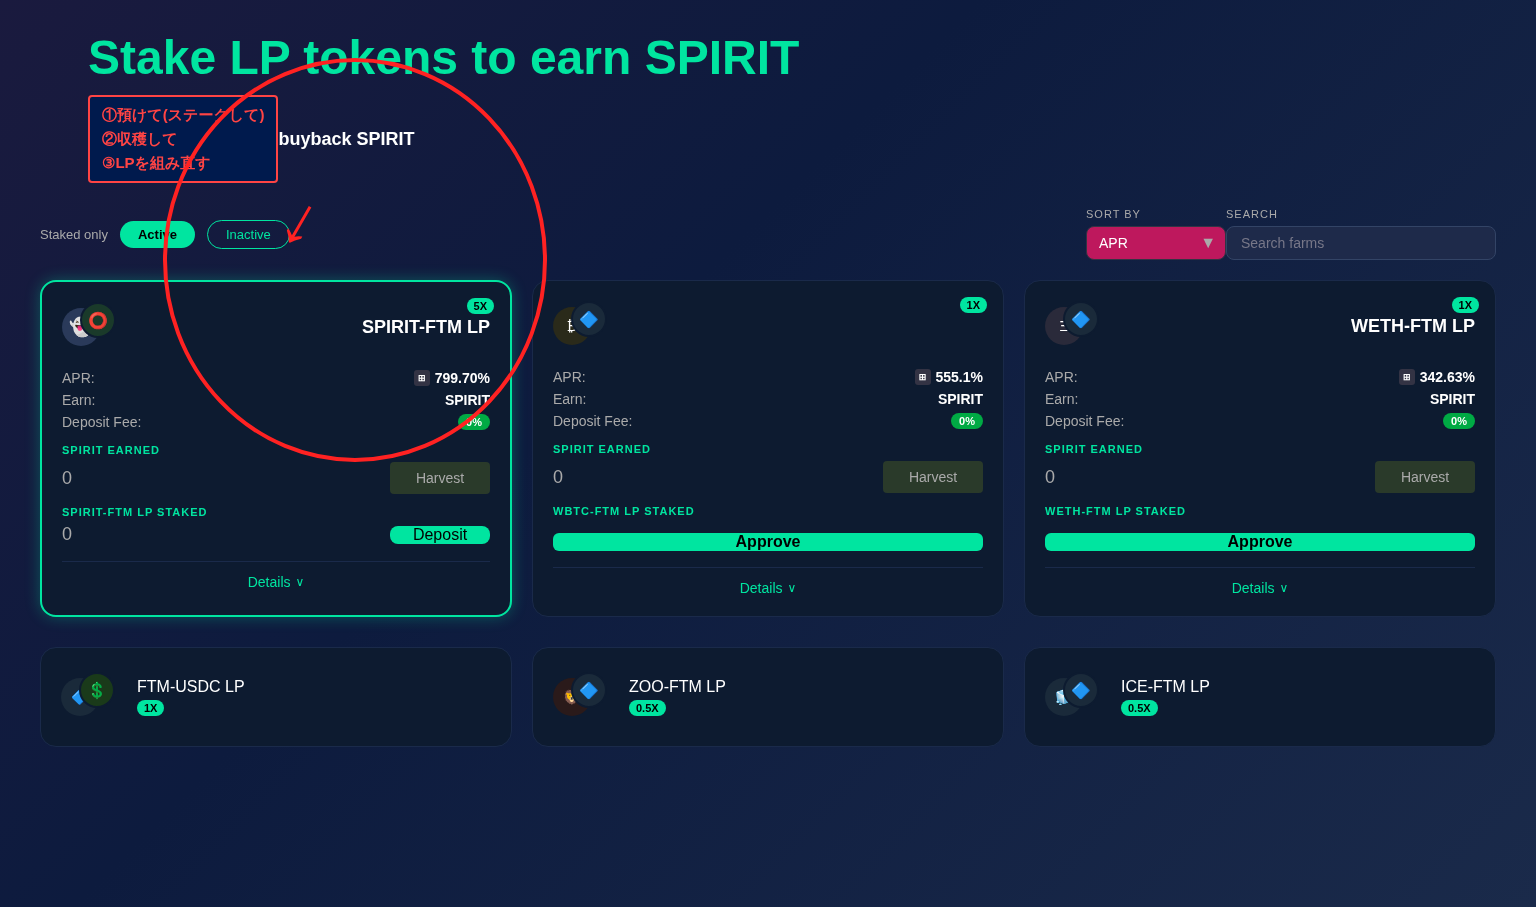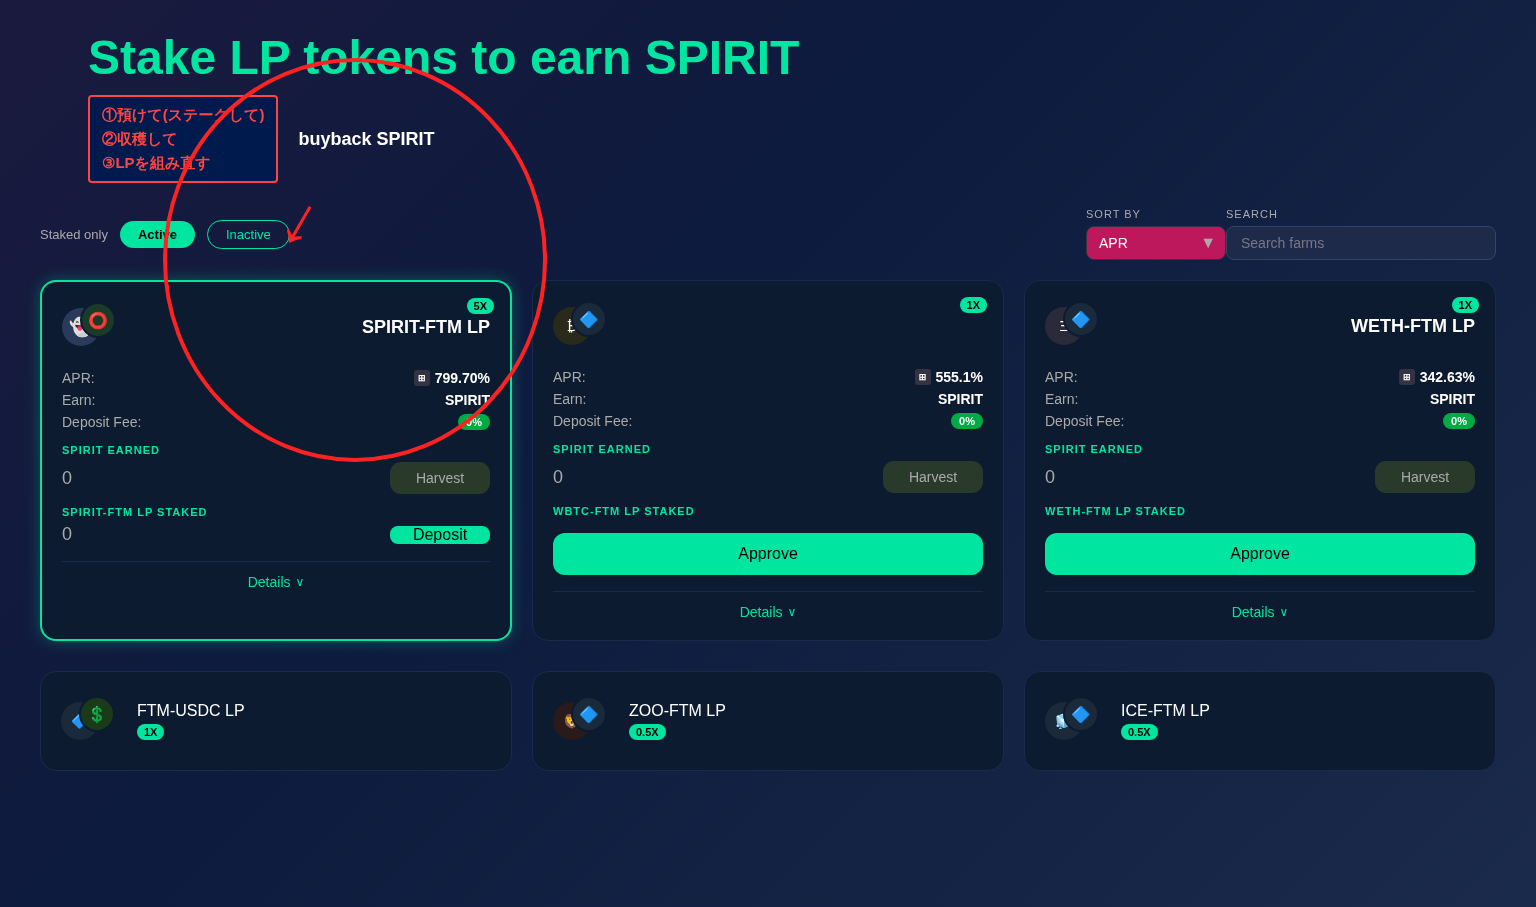--- a/index.html
+++ b/index.html
@@ -19,21 +19,21 @@
     .page-title {
       font-size: 48px;
       font-weight: 900;
       color: #00e5a0;
       margin-bottom: 10px;
     }
 
     .subtitle-row {
       display: flex;
       align-items: center;
-      gap: 20px;
+      gap: 0;
       margin-bottom: 5px;
     }
 
     .annotation-box {
       background: #001a4d;
       border: 2px solid #ff4444;
       border-radius: 4px;
       padding: 6px 12px;
       color: #ff4444;
       font-size: 15px;
@@ -287,21 +287,21 @@
     }
 
     .earned-amount {
       font-size: 18px;
       color: #aaa;
     }
 
     .harvest-btn {
       background: #2a3a2a;
       border: none;
-      border-radius: 11px;
+      border-radius: 4px;
       color: #aaa;
       padding: 8px 20px;
       font-size: 14px;
       cursor: pointer;
       width: 100px;
     }
 
     .staked-section {
       margin-bottom: 16px;
     }
@@ -333,25 +333,25 @@
       padding: 0 20px;
       font-size: 16px;
       font-weight: normal;
       cursor: pointer;
       width: 100px;
     }
 
     .approve-btn {
       background: #00e5a0;
       border: none;
-      border-radius: 12px;
+      border-radius: 6px;
       color: #000;
-      padding: 12px;
+      padding: 0;
       font-size: 16px;
-      font-weight: normal;
+      font-weight: bold;
       cursor: pointer;
       width: 100%;
       margin-top: 10px;
     }
 
     .card-divider {
       border: none;
       border-top: 1px solid #1a2a4a;
       margin: 12px 0;
     }

